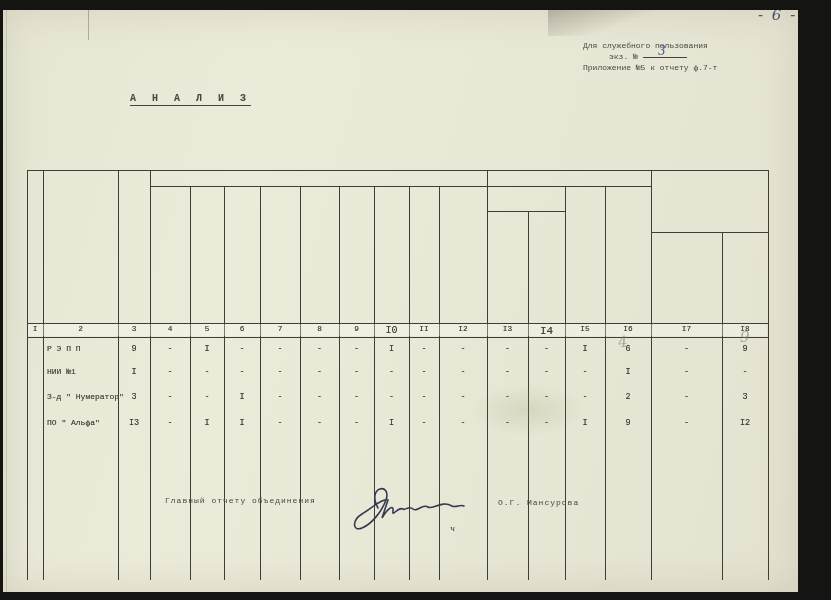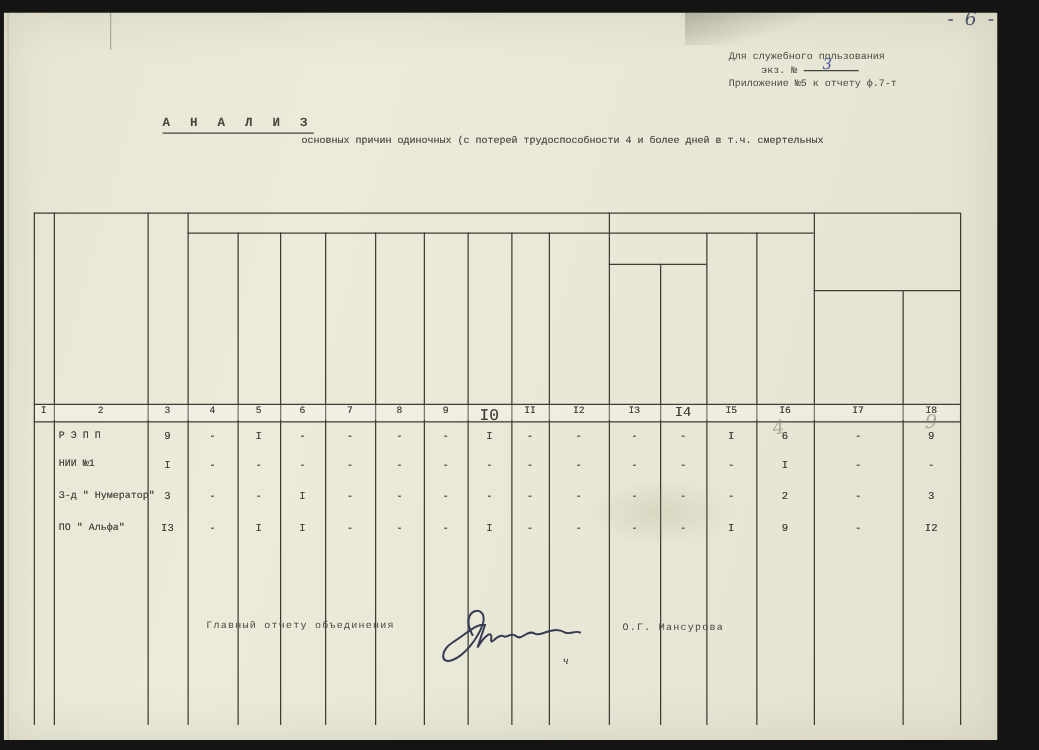--- a/index.html
+++ b/index.html
@@ -53,21 +53,20 @@
   <div id="page-num" class="hand">- 6 -</div>
 
   <div id="stamp">
     <div>Для служебного пользования</div>
     <div class="ekz"><span>экз. №</span> <span id="ekz-line"></span></div>
     <div>Приложение №5 к отчету  ф.7-т</div>
   </div>
   <div id="ekz-val" class="hand">3</div>
 
   <div id="doc-title"><span>А Н А Л И З</span></div>
-  <div class="subtitle" style="top:108px;">основных причин одиночных (с потерей трудоспособности 4 и более дней в т.ч. смертельных</div>
 
   <div id="table">
       <div class="line" style="left: 27px; top: 170px; width: 741px; height: 1px;"></div>
       <div class="line" style="left: 150px; top: 186px; width: 501px; height: 1px;"></div>
       <div class="line" style="left: 487px; top: 211px; width: 78px; height: 1px;"></div>
       <div class="line" style="left: 651px; top: 232px; width: 117px; height: 1px;"></div>
       <div class="line" style="left: 27px; top: 323px; width: 741px; height: 1px;"></div>
       <div class="line" style="left: 27px; top: 337px; width: 741px; height: 1px;"></div>
       <div class="line" style="left: 27px; top: 170px; width: 1px; height: 410px;"></div>
       <div class="line" style="left: 43px; top: 170px; width: 1px; height: 410px;"></div>
@@ -112,21 +111,21 @@
       <div class="hdr tw" style="left: 722px; top: 234px; width: 46px;"></div>
       <div class="num-cell" style="left: 35px; top: 325px; font-size: 7.8px;">I</div>
       <div class="num-cell" style="left: 80.5px; top: 325px; font-size: 7.8px;">2</div>
       <div class="num-cell" style="left: 134px; top: 325px; font-size: 7.8px;">3</div>
       <div class="num-cell" style="left: 170px; top: 325px; font-size: 7.8px;">4</div>
       <div class="num-cell" style="left: 207px; top: 325px; font-size: 7.8px;">5</div>
       <div class="num-cell" style="left: 242px; top: 325px; font-size: 7.8px;">6</div>
       <div class="num-cell" style="left: 280px; top: 325px; font-size: 7.8px;">7</div>
       <div class="num-cell" style="left: 319.5px; top: 325px; font-size: 7.8px;">8</div>
       <div class="num-cell" style="left: 356.5px; top: 325px; font-size: 7.8px;">9</div>
-      <div class="num-cell" style="left: 391.5px; top: 325px; font-size: 13px;">I0</div>
+      <div class="num-cell" style="left: 391.5px; top: 325px; font-size: 10px;">I0</div>
       <div class="num-cell" style="left: 424px; top: 325px; font-size: 7.8px;">II</div>
       <div class="num-cell" style="left: 463px; top: 325px; font-size: 7.8px;">I2</div>
       <div class="num-cell" style="left: 507.5px; top: 325px; font-size: 7.8px;">I3</div>
       <div class="num-cell" style="left: 546.5px; top: 325px; font-size: 11px;">I4</div>
       <div class="num-cell" style="left: 585px; top: 325px; font-size: 7.8px;">I5</div>
       <div class="num-cell" style="left: 628px; top: 325px; font-size: 7.8px;">I6</div>
       <div class="num-cell" style="left: 686.5px; top: 325px; font-size: 7.8px;">I7</div>
       <div class="num-cell" style="left: 745px; top: 325px; font-size: 7.8px;">I8</div>
       <div class="row-name" style="left: 47px; top: 344px;">Р Э П П</div>
       <div class="val-cell" style="left: 134px; top: 344px;">9</div>

